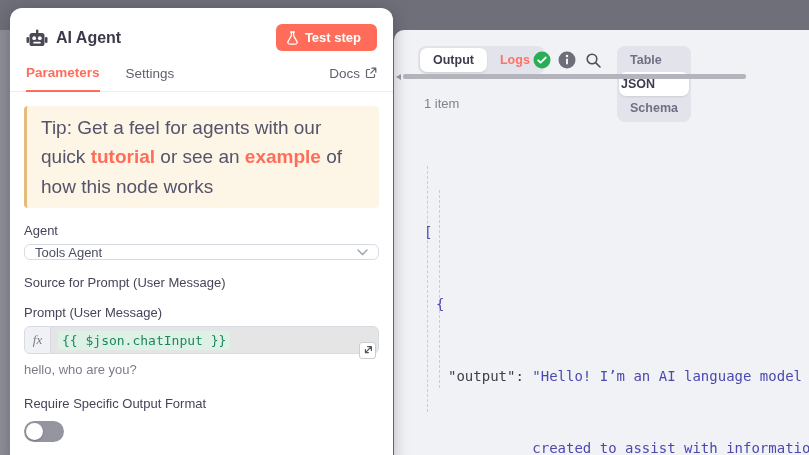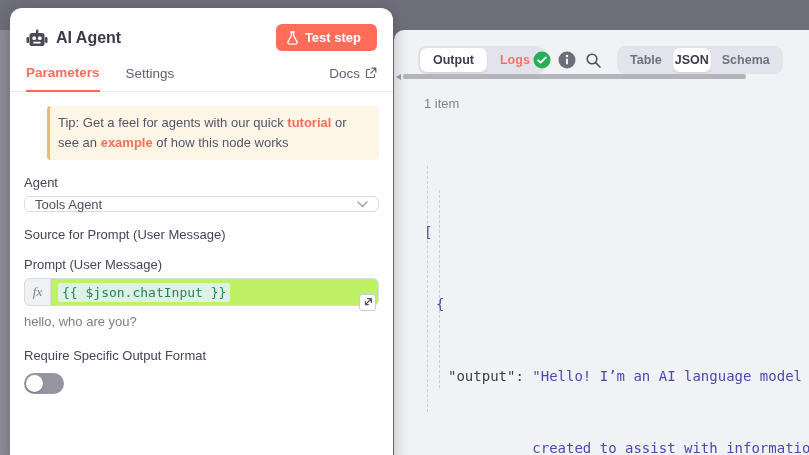--- a/index.html
+++ b/index.html
@@ -33,33 +33,33 @@
   }
   .tab { font-size:13.5px; color:#5f5f6e; padding:0 0 10px 0; margin-right:26px; cursor:pointer; }
   .tab.active {
     color:#ff6d5a; font-weight:bold;
     border-bottom:2px solid #ff6d5a; margin-bottom:-1px;
   }
   .tab-docs { margin-left:auto; margin-right:0; display:flex; align-items:center; gap:5px; }
   .node-body { padding:14px 14px 0 14px; }
   .tip-box {
     background:#fdf5e6; border-left:3px solid #e3bb7b; border-radius:4px;
-    padding:7px 8px; font-size:13px; line-height:1.55; color:#54546a;margin-left:23px;
+    padding:7px 14px; font-size:19px; line-height:1.55; color:#54546a;
   }
   .tip-link { color:#ff6d5a; font-weight:bold; cursor:pointer; }
   .field-label { font-size:13px; color:#45455a; margin:15px 0 6px 0; }
   .select-box {
     height:16px; border:1px solid #d7dbe2; border-radius:6px; background:#fff;
     display:flex; align-items:center; padding:0 10px; font-size:13px; color:#4f4f63;
     cursor:pointer;
   }
   .select-box .chev { margin-left:auto; }
   .fx-field {
     position:relative; display:flex; height:28px;
-    border:1px solid #d7dbe2; border-radius:6px; background:#bef264;
+    border:1px solid #d7dbe2; border-radius:6px; background:#e5e5e5;
   }
   .fx-tag {
     width:26px; flex:0 0 auto; background:#f0f1f5; border-right:1px solid #d7dbe2;
     border-radius:5px 0 0 5px; display:flex; align-items:center; justify-content:center;
     font-family:"Liberation Serif",serif; font-style:italic; font-size:13px; color:#7b7b8a;
   }
   .fx-input { flex:1; display:flex; align-items:center; padding-left:7px; overflow:hidden; cursor:text; }
   .expr-text {
     font-family:"DejaVu Sans Mono",monospace; font-size:13px; color:#1f8659;
     background:#def1e7; padding:2px 4px; white-space:pre; border-radius:2px;
@@ -208,21 +208,21 @@
   <svg class="hdr-icon" style="left:164px;" width="18" height="18" viewBox="0 0 18 18">
     <circle cx="9" cy="9" r="8.5" fill="#6e6e7b"></circle>
     <circle cx="9" cy="5.1" r="1.25" fill="#ffffff"></circle>
     <rect x="8.1" y="7.4" width="1.8" height="6" rx="0.9" fill="#ffffff"></rect>
   </svg>
   <svg class="hdr-icon" style="left:191px; top:22px;" width="17" height="17" viewBox="0 0 17 17">
     <circle cx="7" cy="7" r="4.8" fill="none" stroke="#4e4e5a" stroke-width="1.6"></circle>
     <path d="M10.6 10.6 15 15" stroke="#4e4e5a" stroke-width="1.6" stroke-linecap="round"></path>
   </svg>
 
-  <div class="seg-ctrl" style="left:223px; top:16px;">
+  <div class="seg-ctrl" style="left:223px; top:16px;flex-direction:column;">
     <div class="seg-pill" style="padding:5px 11px;">Table</div>
     <div class="seg-pill active" style="padding:5px 2px;">JSON</div>
     <div class="seg-pill" style="padding:5px 11px;">Schema</div>
   </div>
 
   <div class="hscroll-arrow"></div>
   <div class="hscroll-thumb"></div>
 
   <div class="items-count">1 item</div>
 

